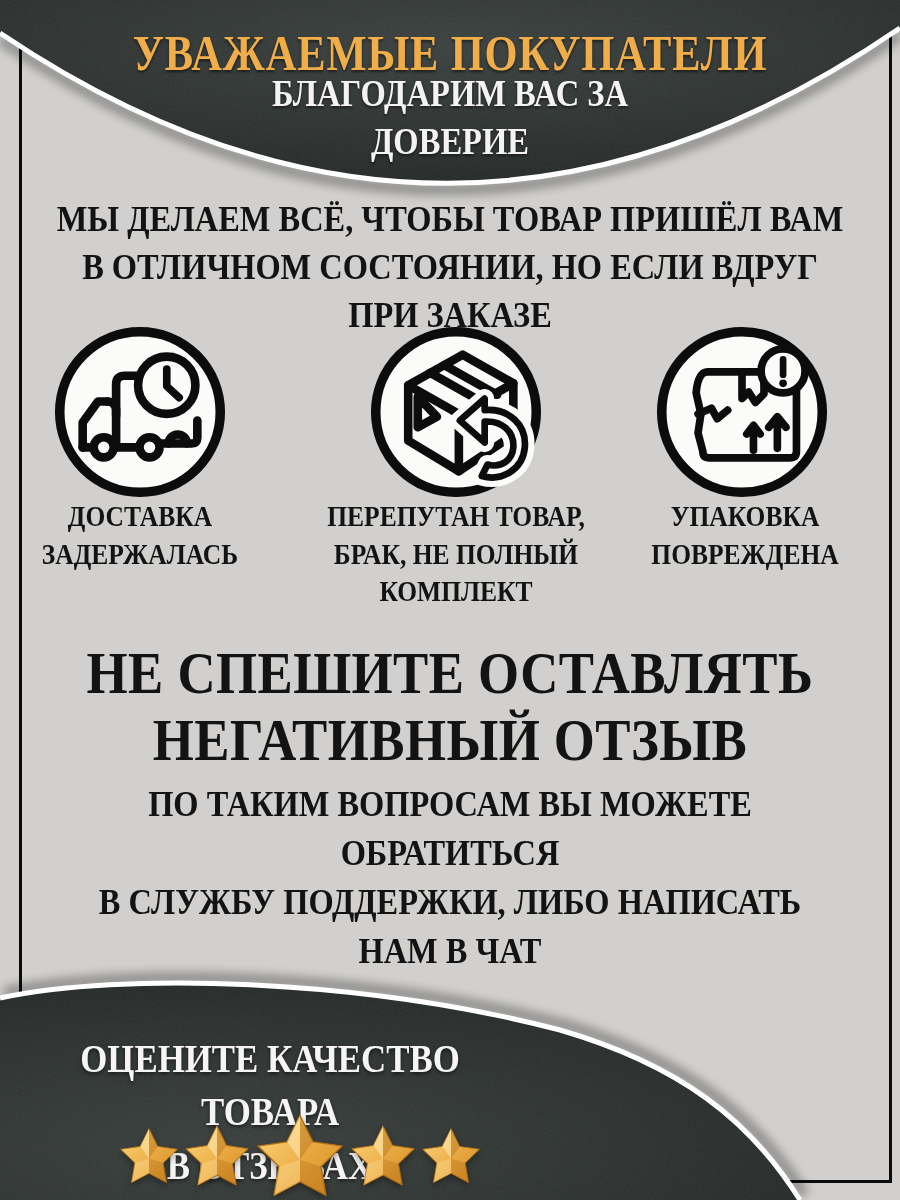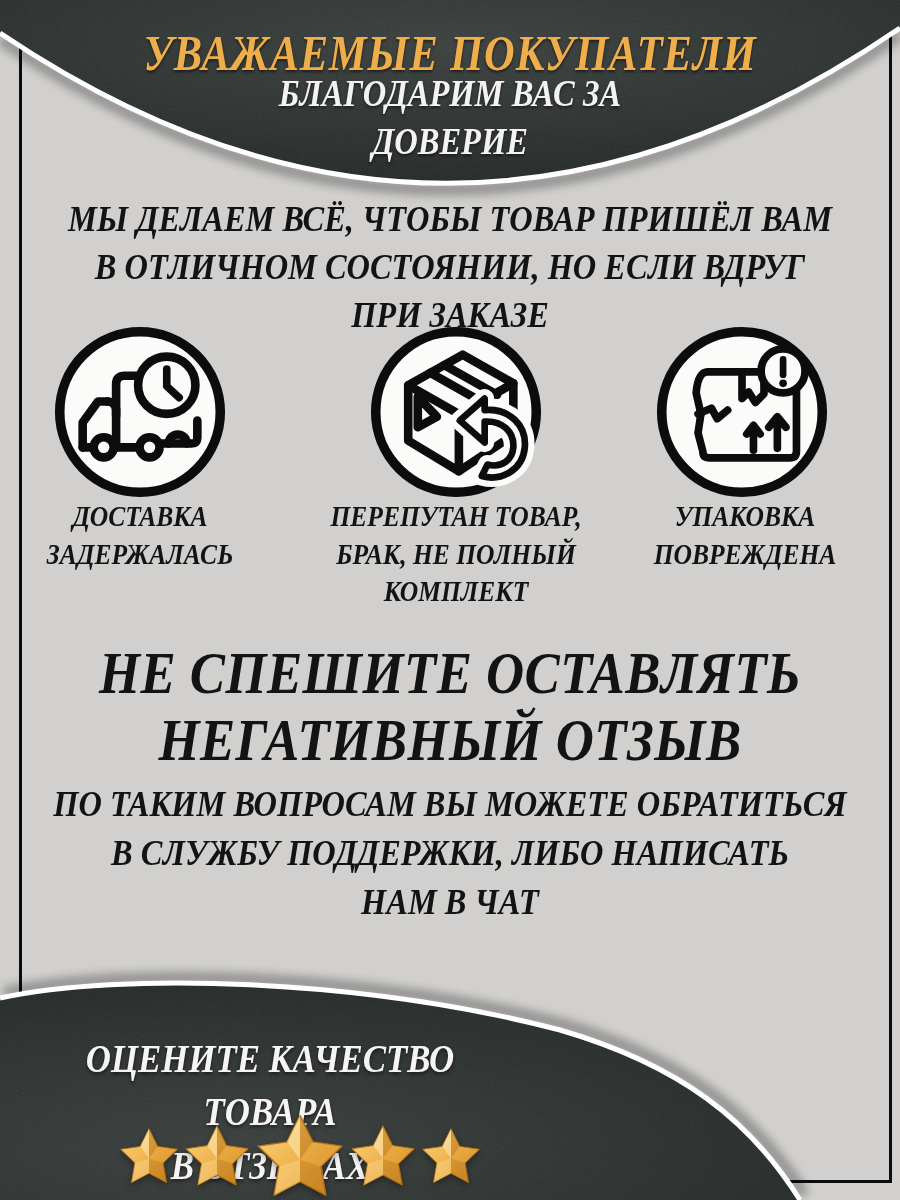--- a/index.html
+++ b/index.html
@@ -2,21 +2,21 @@
 <html><head>
 <meta charset="utf-8">
 <style>
   html,body{margin:0;padding:0;}
   body{
     width:900px;height:1200px;position:relative;overflow:hidden;
     background:#d1d0ce;
     font-family:"Liberation Serif","DejaVu Serif",serif;
     -webkit-font-smoothing:antialiased;
   }
-  .poster{position:absolute;inset:0;font-style:italic;}
+  .poster{position:absolute;inset:0;}
   .frame{
     position:absolute;left:19px;top:16px;right:8px;bottom:17px;
     border:3px solid #0b0b0b;
   }
   svg.band{position:absolute;left:0;display:block;}
   svg.band-top{top:0;}
   svg.band-bottom{top:935px;}
 
   .txt{
     position:absolute;left:0;width:900px;text-align:center;

